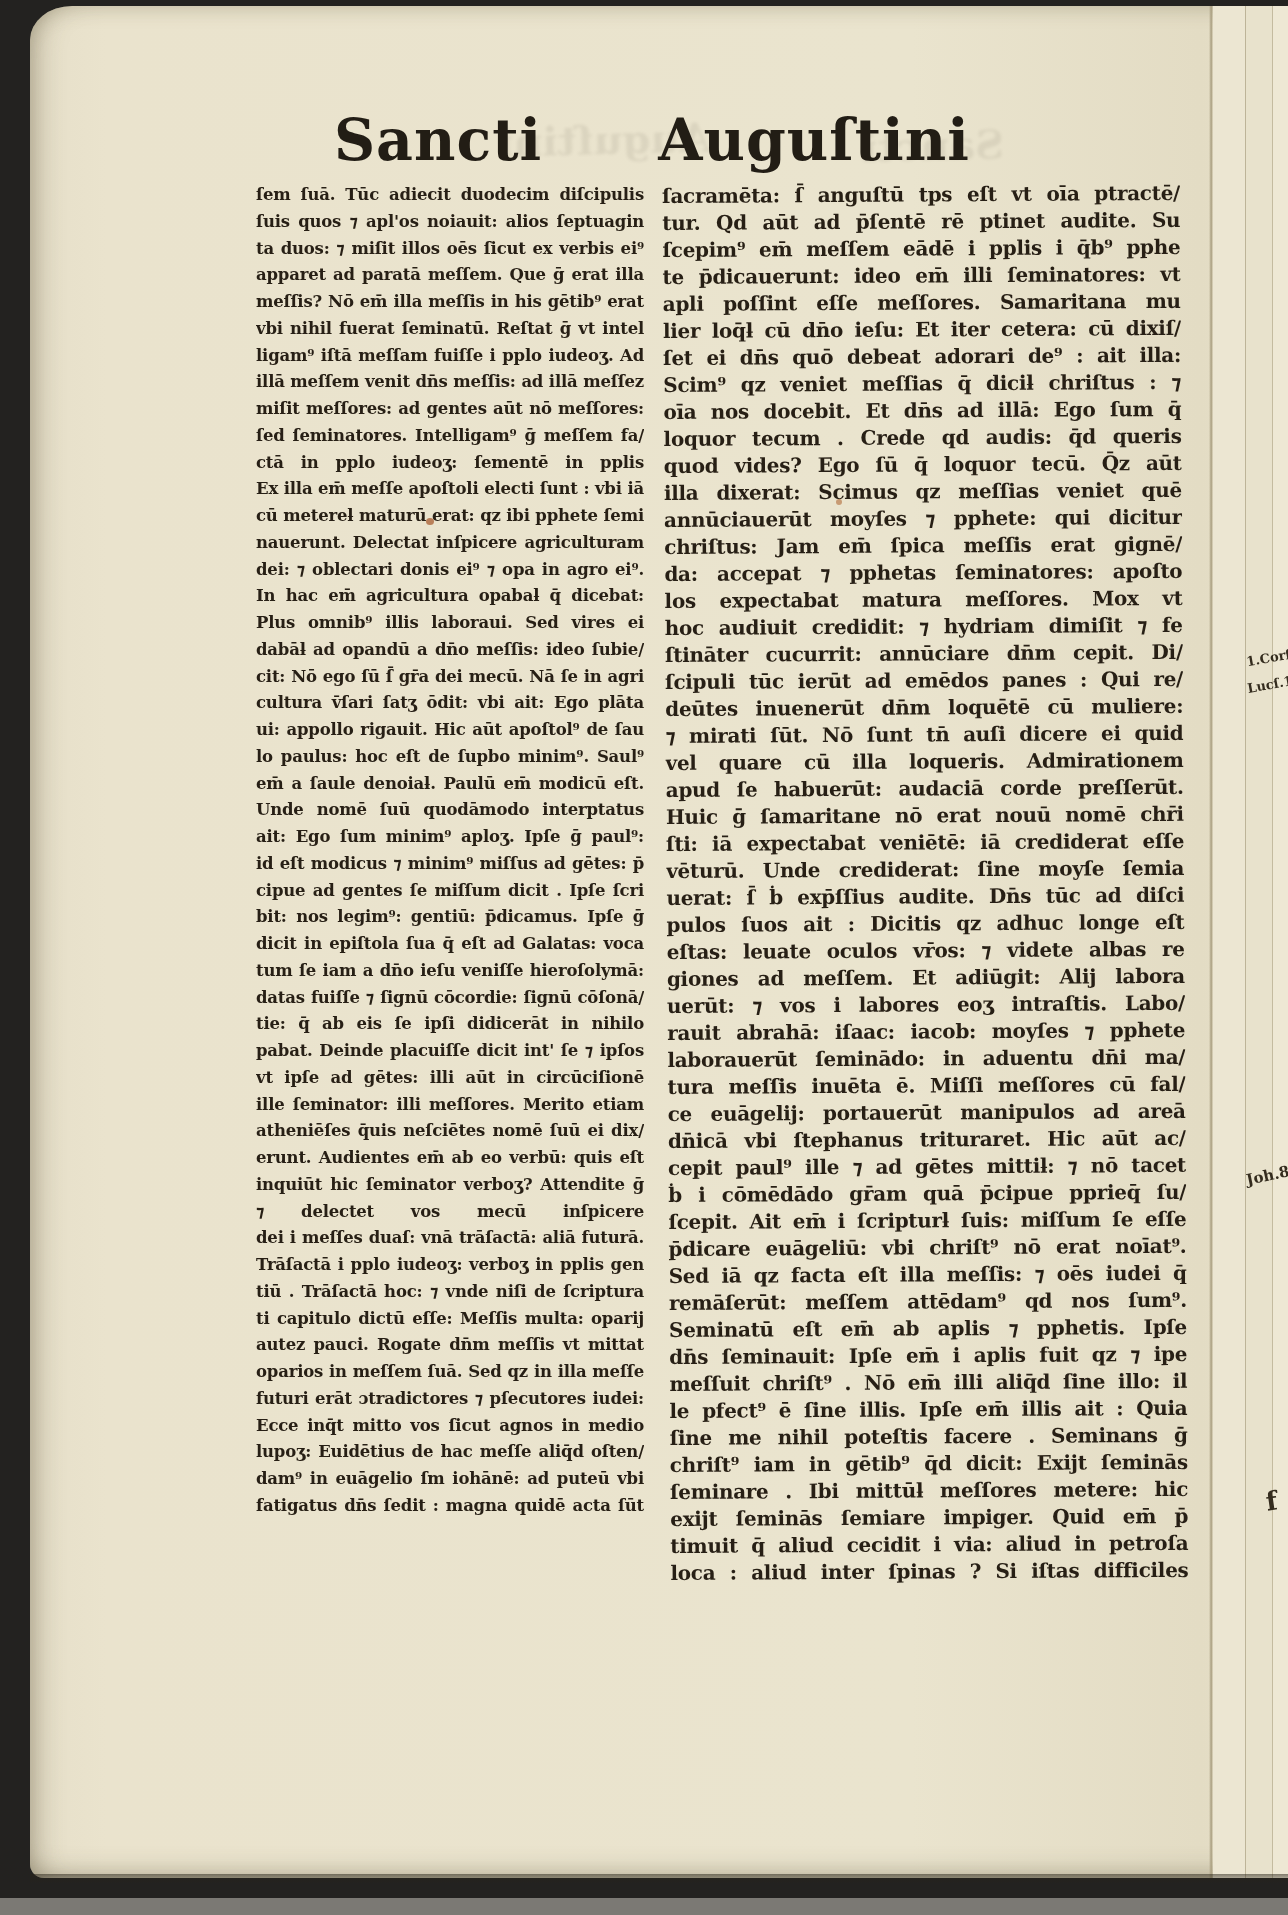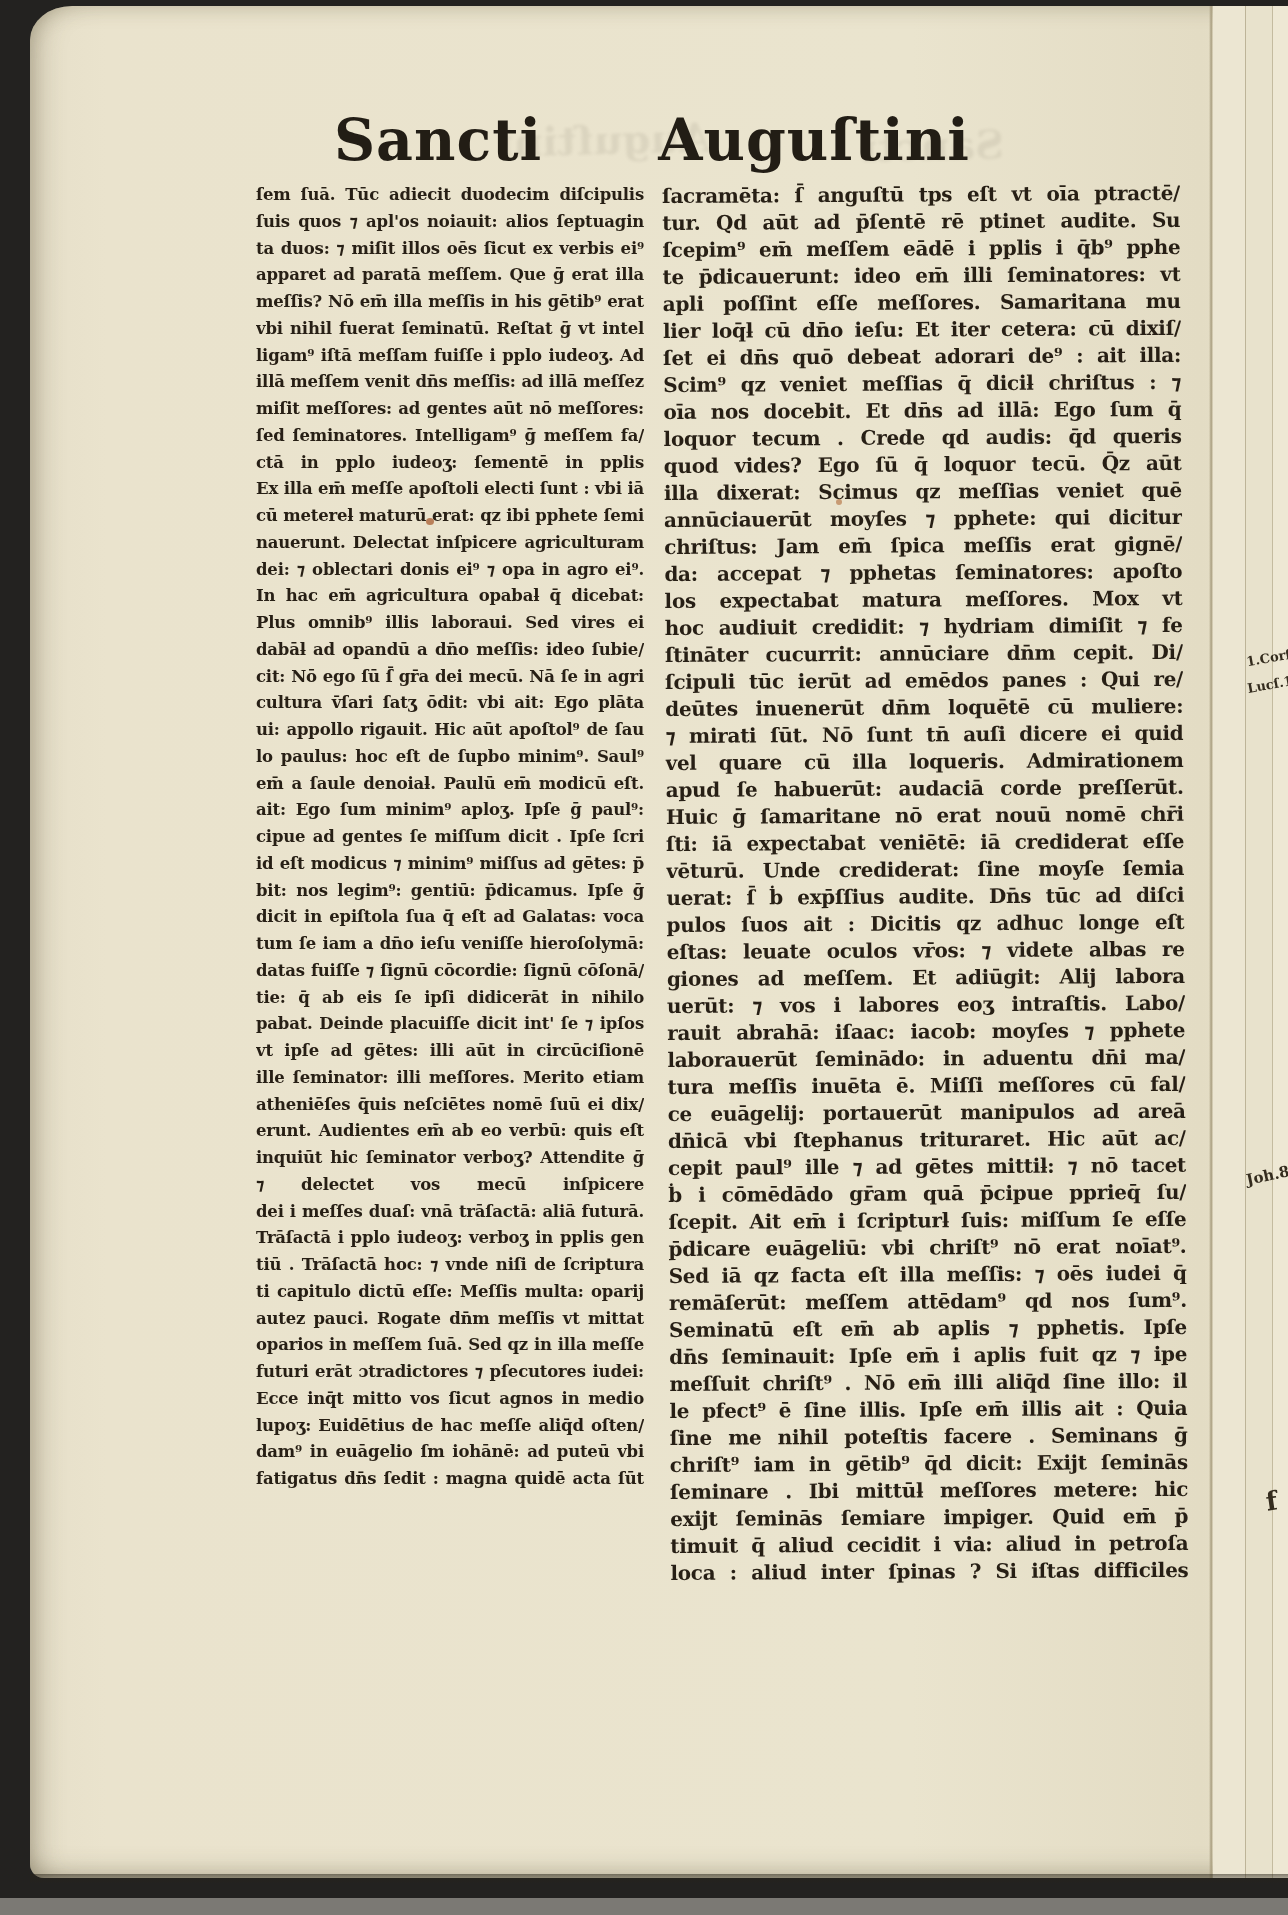--- a/index.html
+++ b/index.html
@@ -78,23 +78,24 @@
       <div class="line"><span>nauerunt. Delectat inſpicere agriculturam</span></div>
       <div class="line"><span>dei: ⁊ oblectari donis ei⁹ ⁊ opa in agro ei⁹.</span></div>
       <div class="line"><span>In hac em̄ agricultura opabaƚ q̄ dicebat:</span></div>
       <div class="line"><span>Plus omnib⁹ illis laboraui. Sed vires ei</span></div>
       <div class="line"><span>dabāƚ ad opandū a dn̄o meſſis: ideo ſubie/</span></div>
       <div class="line"><span>cit: Nō ego ſū ſ̄ gr̄a dei mecū. Nā ſe in agri</span></div>
       <div class="line"><span>cultura v̄ſari ſatʒ ōdit: vbi ait: Ego plāta</span></div>
       <div class="line"><span>ui: appollo rigauit. Hic aūt apoſtol⁹ de ſau</span></div>
       <div class="line"><span>lo paulus: hoc eſt de ſupbo minim⁹. Saul⁹</span></div>
       <div class="line"><span>em̄ a ſaule denoiaƚ. Paulū em̄ modicū eſt.</span></div>
+      <div class="line"><span>Unde nomē ſuū quodāmodo interptatus</span></div>
       <div class="line"><span>ait: Ego ſum minim⁹ aploʒ. Ipſe ḡ paul⁹:</span></div>
+      <div class="line"><span>id eſt modicus ⁊ minim⁹ miſſus ad gētes: p̄</span></div>
       <div class="line"><span>cipue ad gentes ſe miſſum dicit . Ipſe ſcri</span></div>
-      <div class="line"><span>id eſt modicus ⁊ minim⁹ miſſus ad gētes: p̄</span></div>
       <div class="line"><span>bit: nos legim⁹: gentiū: p̄dicamus. Ipſe ḡ</span></div>
       <div class="line"><span>dicit in epiſtola ſua q̄ eſt ad Galatas: voca</span></div>
       <div class="line"><span>tum ſe iam a dn̄o ieſu veniſſe hieroſolymā:</span></div>
       <div class="line"><span>datas fuiſſe ⁊ ſignū cōcordie: ſignū cōſonā/</span></div>
       <div class="line"><span>tie: q̄ ab eis ſe ipſi didicerāt in nihilo diſcre</span></div>
       <div class="line"><span>pabat. Deinde placuiſſe dicit int' ſe ⁊ ipſos</span></div>
       <div class="line"><span>vt ipſe ad gētes: illi aūt in circūciſionē irēt:</span></div>
       <div class="line"><span>ille ſeminator: illi meſſores. Merito etiam</span></div>
       <div class="line"><span>atheniēſes q̄uis neſciētes nomē ſuū ei dix/</span></div>
       <div class="line"><span>erunt. Audientes em̄ ab eo verbū: quis eſt</span></div>

